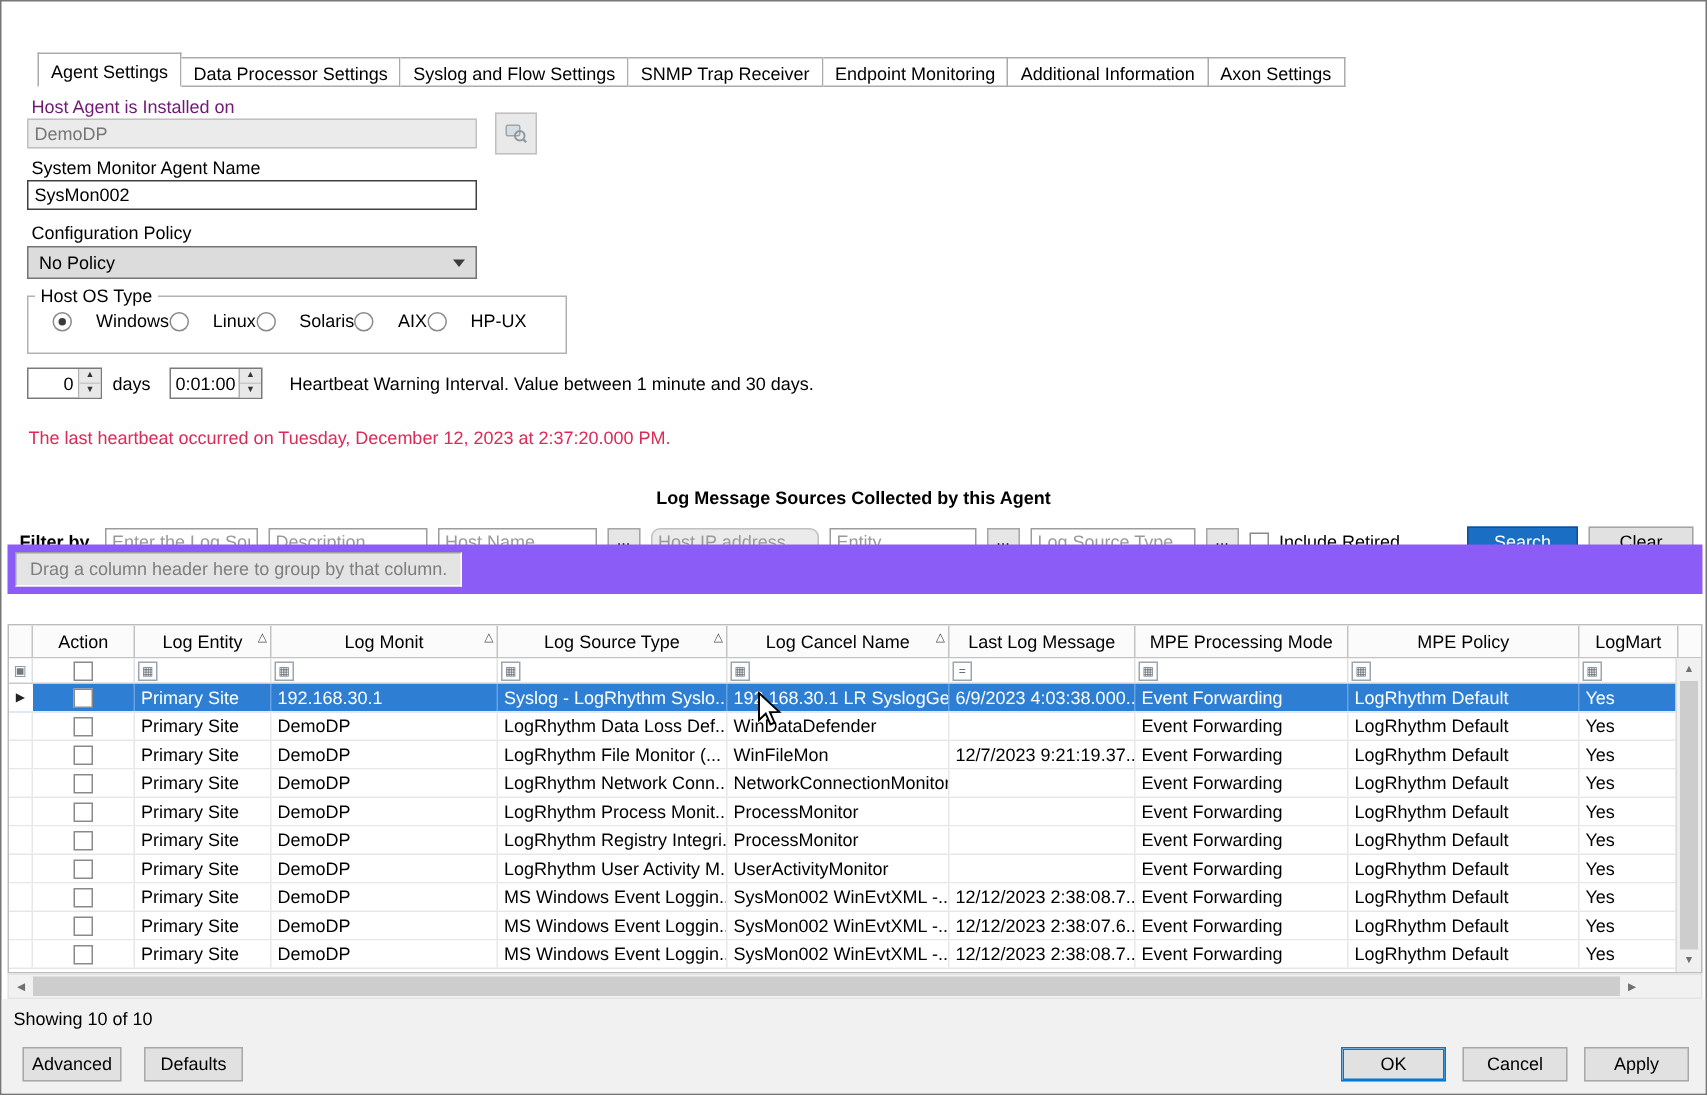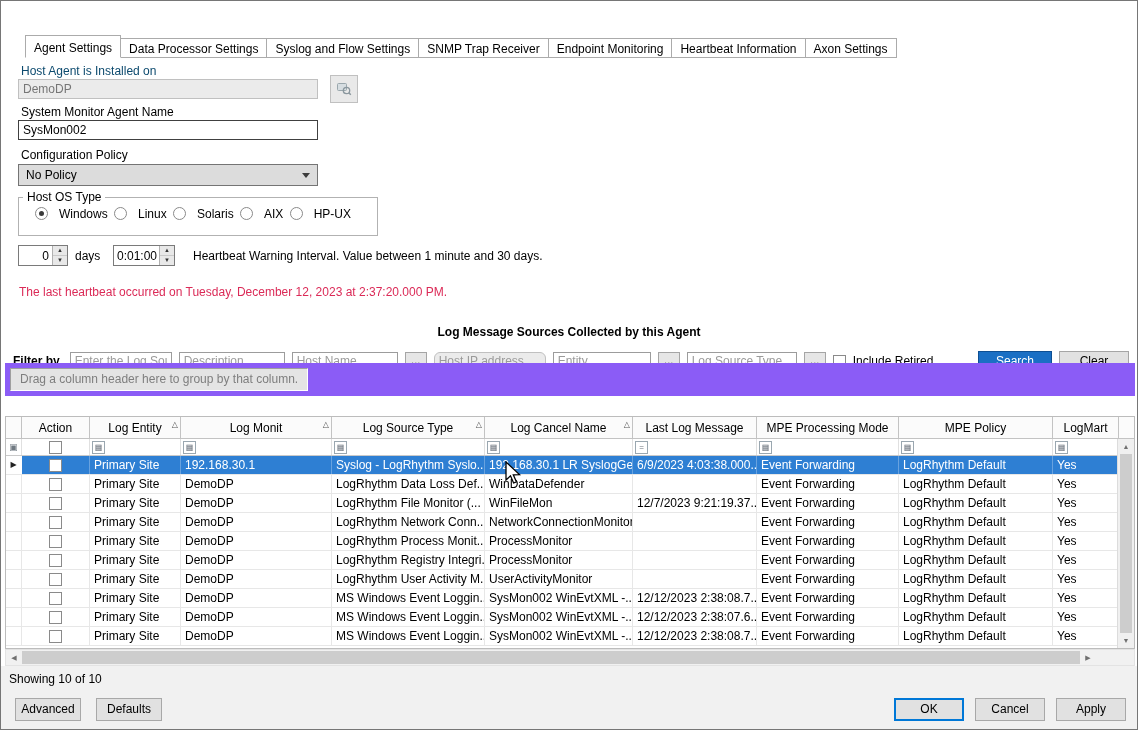--- a/index.html
+++ b/index.html
@@ -15,36 +15,36 @@
   .title-text{margin-left:7px;font-size:12px}
   .close-btn{margin-left:auto;width:30px;height:26px;display:flex;align-items:center;justify-content:center;font-size:15px;color:#222;cursor:default}
 
   
   .tabstrip{position:absolute;top:34px;left:24px;display:flex;align-items:flex-end;z-index:2}
   .tab{border:1px solid #ababab;border-left:none;background:#fff;padding:3px 8px 0;height:20px;white-space:nowrap;font-size:12px}
   .tab:first-child{border-left:1px solid #ababab}
   .tab.active{height:23px;padding-top:5px;border-bottom-color:#fff}
 
   .lbl{position:absolute;font-size:12px;white-space:nowrap}
-  .lbl.gray{color:#0c4a6e}
+  .lbl.gray{color:#701a75}
   .lbl.heartbeat{color:var(--hb)}
 
   .textfield{position:absolute;height:20px;border:1px solid #8a8a8a;background:#fff;padding:0 4px;font:inherit;font-size:12px;color:#000}
   .textfield.disabled{background:#ebebeb;color:#767676;border-color:#c0c0c0}
   .textfield.dark{border-color:#404040}
 
   .host-btn{position:absolute;left:329px;top:74px;width:28px;height:28px;background:#e9e9e9;border:1px solid #c0c0c0;display:flex;align-items:center;justify-content:center}
 
   .combo{position:absolute;left:17px;top:163px;width:300px;height:22px;background:#dcdcdc;border:1px solid #747474;display:flex;align-items:center;padding:0 7px}
   .combo .chev{margin-left:auto;width:0;height:0;border-left:4px solid transparent;border-right:4px solid transparent;border-top:5px solid #3c3c3c}
 
   .os-fieldset{position:absolute;left:17px;top:189px;width:360px;height:46px;border:1px solid #b2b2b2}
   .os-fieldset legend{font-size:12px;padding:0 4px;margin-left:4px}
   .radio-row{display:flex;align-items:center;justify-content:space-between;padding:3px 26px 0 16px}
-  .radio-item{display:flex;gap:11px}
+  .radio-item{display:flex;align-items:center;gap:16px}
   .radio{width:13px;height:13px;border:1px solid #8a8a8a;border-radius:50%;background:#fff;position:relative;flex:0 0 auto}
   .radio.checked::after{content:"";position:absolute;left:3px;top:3px;width:5px;height:5px;border-radius:50%;background:#3a3a3a}
 
   .spinner{position:absolute;height:21px;border:1px solid #7a7a7a;background:#fff;display:flex}
   .spin-val{flex:1;text-align:right;padding:3px 3px 0 3px;font-size:12px;overflow:hidden;white-space:nowrap}
   .spin-val.left{text-align:left}
   .spin-btns{width:15px;border-left:1px solid #b0b0b0;display:flex;flex-direction:column}
   .spin-btns span{flex:1;font-size:6px;line-height:9px;text-align:center;background:#e8e8e8;color:#333}
   .spin-btns span:first-child{border-bottom:1px solid #c9c9c9}
 
@@ -109,21 +109,21 @@
 
 <div class="window">
 
 
   <div class="tabstrip" id="tabstrip">
       <div class="tab active">Agent Settings</div>
       <div class="tab">Data Processor Settings</div>
       <div class="tab">Syslog and Flow Settings</div>
       <div class="tab">SNMP Trap Receiver</div>
       <div class="tab">Endpoint Monitoring</div>
-      <div class="tab">Heartbeat Information</div>
+      <div class="tab">Additional Information</div>
       <div class="tab">Axon Settings</div>
     </div>
 
   <div class="lbl gray" style="left:20px;top:63px">Host Agent is Installed on</div>
   <input class="textfield disabled" style="left: 17px; top: 78px; width: 300px;" readonly="" value="DemoDP">
   <div class="host-btn">
     <svg width="16" height="16" viewBox="0 0 16 16">
       <rect x="1.5" y="2.5" width="9" height="7" rx="1" fill="#d6dde1" stroke="#9aa7ad"></rect>
       <circle cx="10.5" cy="9.5" r="3.2" fill="none" stroke="#8a979e" stroke-width="1.3"></circle>
       <line x1="12.8" y1="11.8" x2="14.8" y2="13.8" stroke="#8a979e" stroke-width="1.5"></line>

